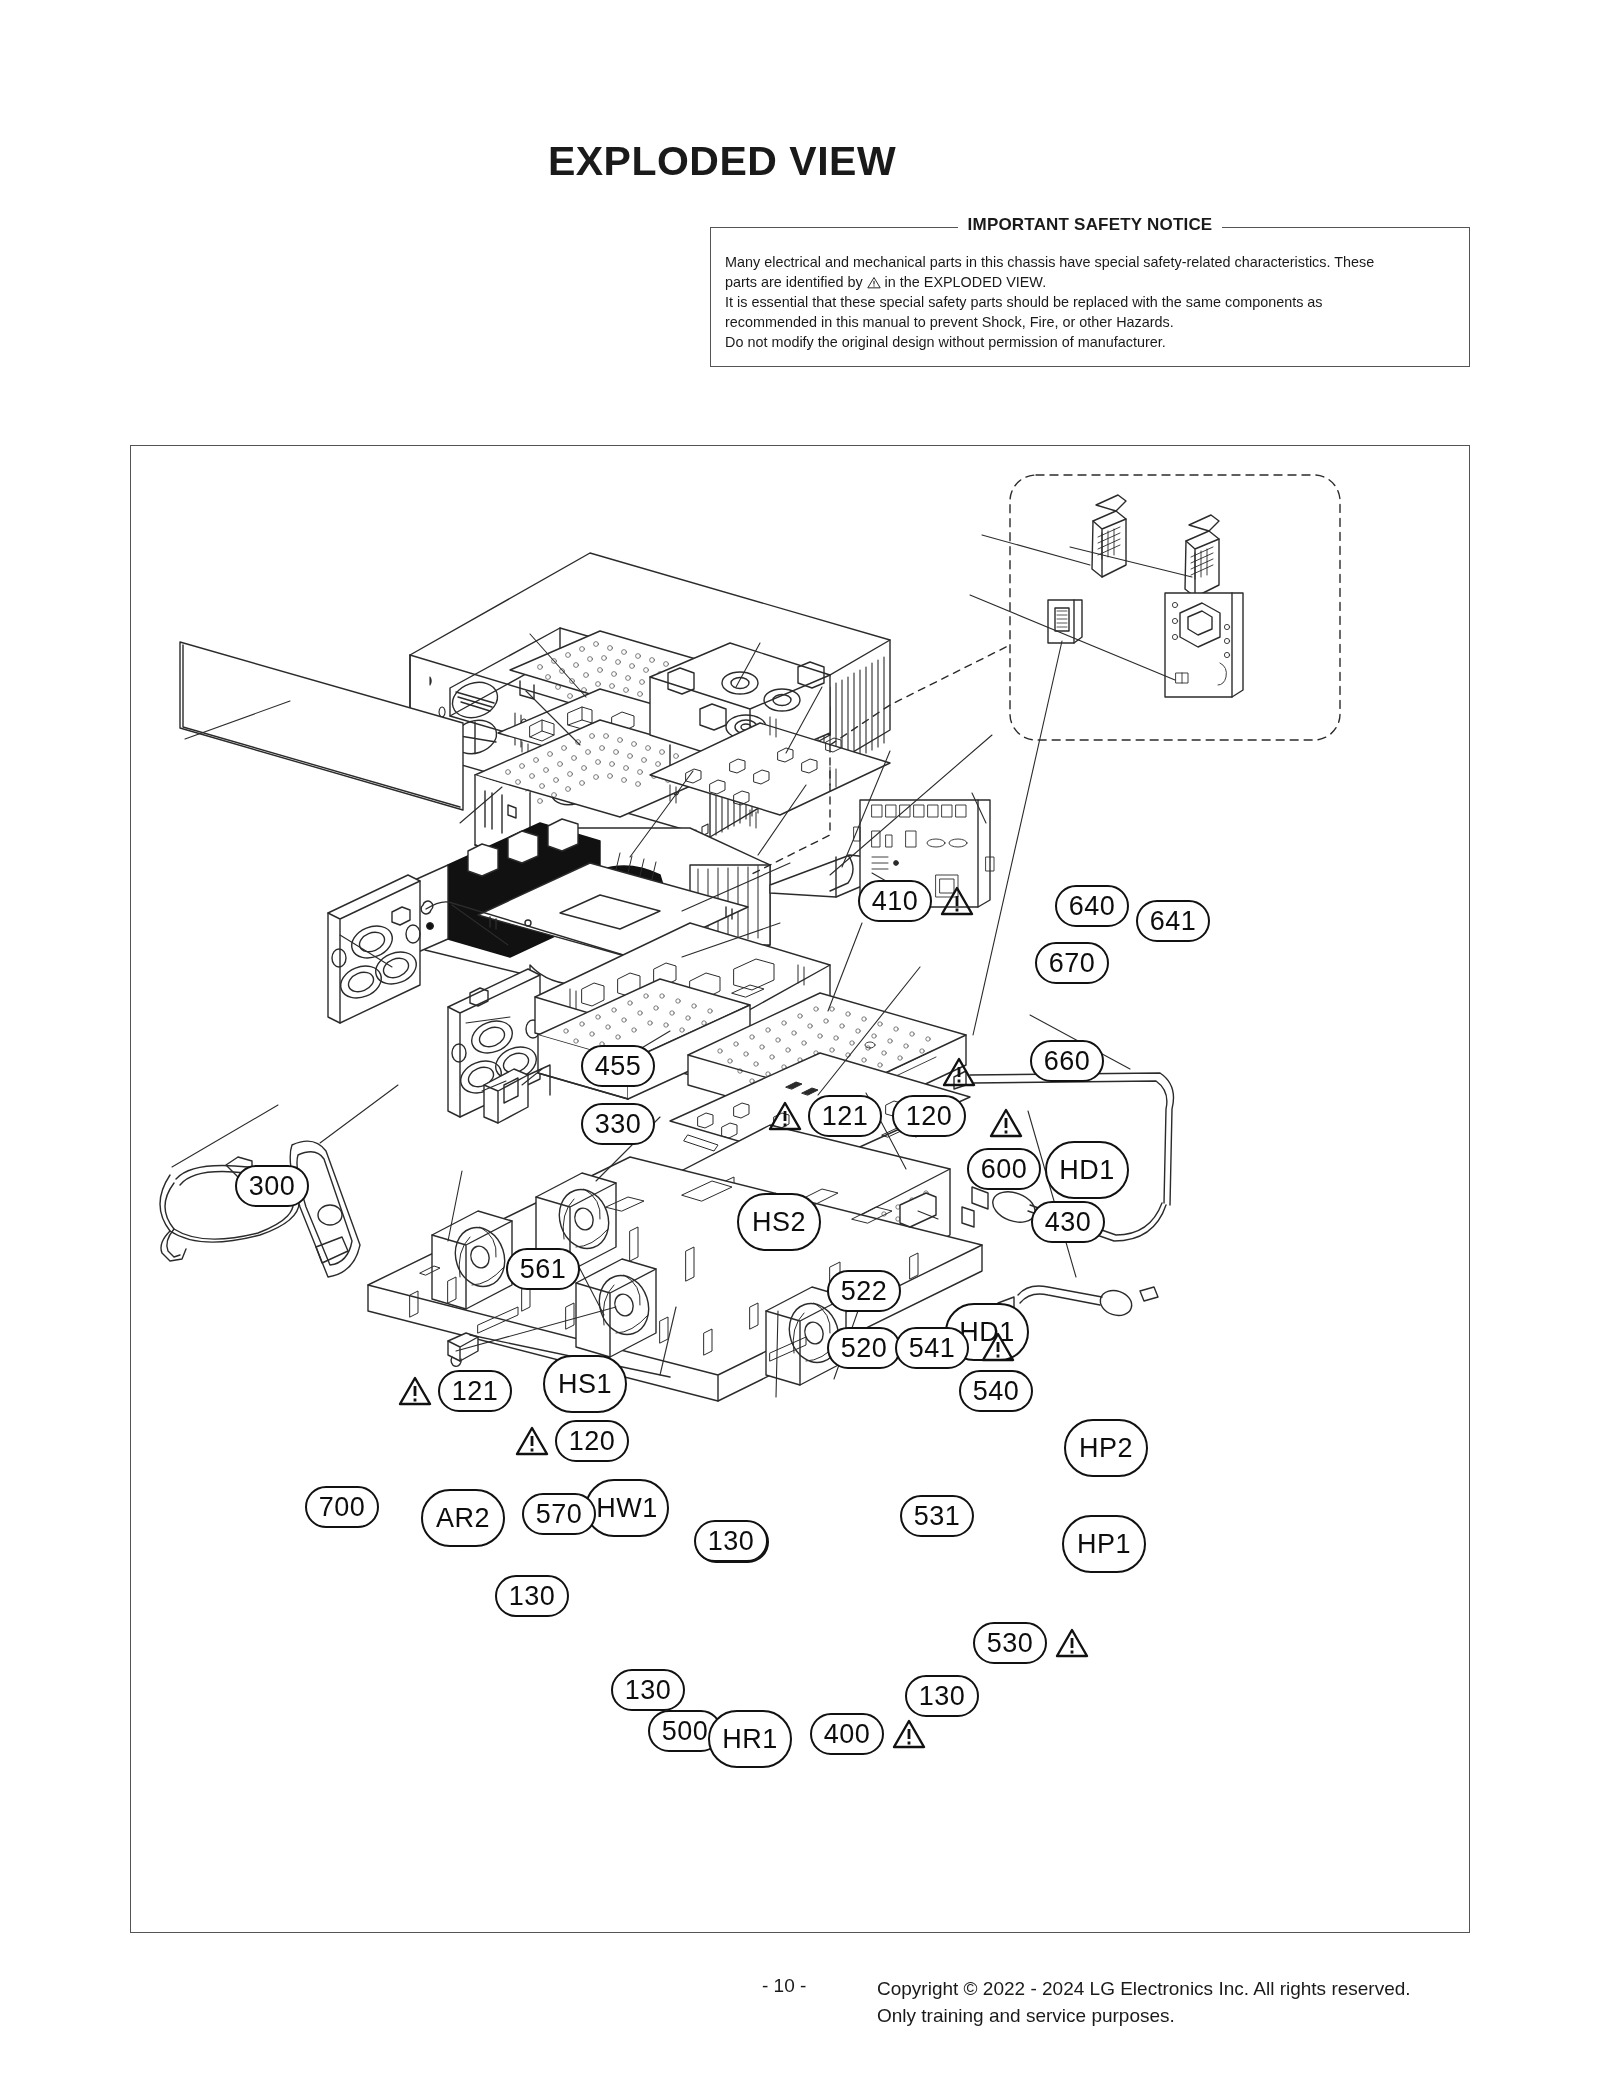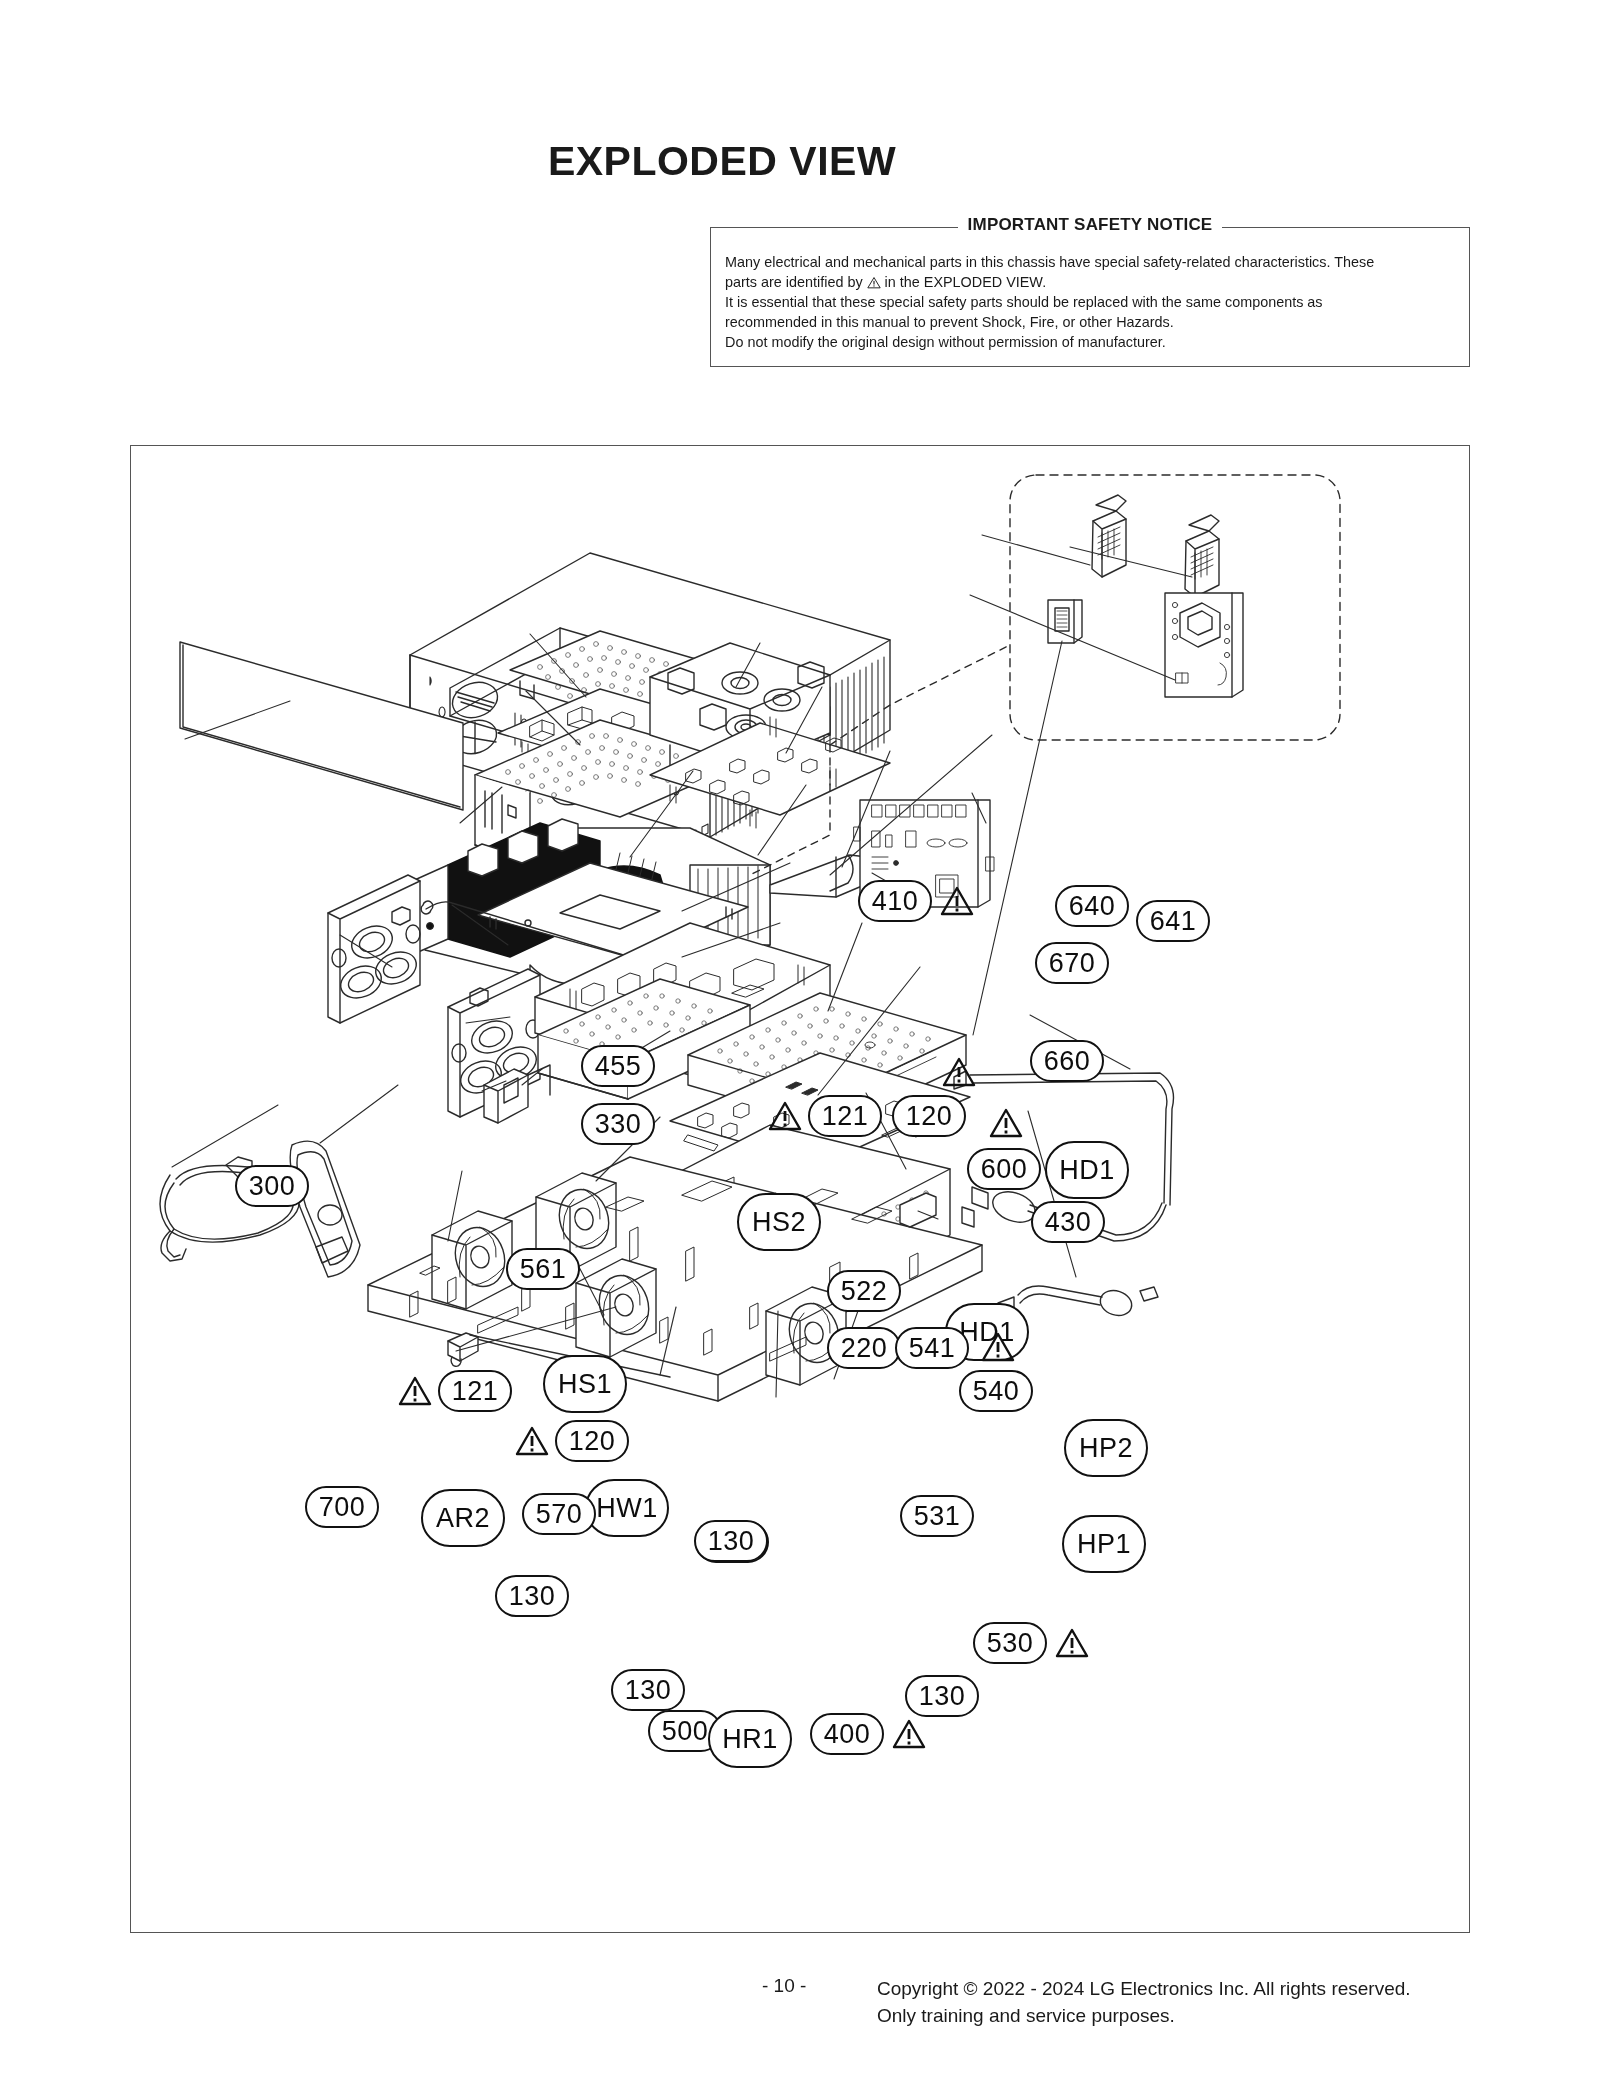--- a/index.html
+++ b/index.html
@@ -924,21 +924,21 @@
         <rect x="15.6" y="10" width="2.8" height="10" fill="#111"></rect>
         <rect x="15.6" y="22.5" width="2.8" height="3" fill="#111"></rect>
       </svg>
       <div class="callout code" style="left: 1045px; top: 1141px;">HD1</div>
       <div class="callout num" style="left: 235px; top: 1165px;">300</div>
       <div class="callout code" style="left: 737px; top: 1193px;">HS2</div>
       <div class="callout num" style="left: 1031px; top: 1201px;">430</div>
       <div class="callout num" style="left: 506px; top: 1248px;">561</div>
       <div class="callout num" style="left: 827px; top: 1270px;">522</div>
       <div class="callout code" style="left: 945px; top: 1303px;">HD1</div>
-      <div class="callout num" style="left: 827px; top: 1327px;">220</div>
+      <div class="callout num" style="left: 827px; top: 1327px;">520</div>
       <div class="callout num" style="left: 895px; top: 1327px;">541</div>
       <div class="callout code" style="left: 543px; top: 1355px;">HS1</div>
       <div class="callout num" style="left: 959px; top: 1370px;">540</div>
       <svg class="warn-tri" viewBox="0 0 34 30" style="left: 981px; top: 1332px;">
         <polygon points="17,2 32,28 2,28" fill="none" stroke="#111" stroke-width="2.4" stroke-linejoin="round"></polygon>
         <rect x="15.6" y="10" width="2.8" height="10" fill="#111"></rect>
         <rect x="15.6" y="22.5" width="2.8" height="3" fill="#111"></rect>
       </svg>
       <div class="callout num" style="left: 438px; top: 1370px;">121</div>
       <svg class="warn-tri" viewBox="0 0 34 30" style="left: 398px; top: 1376px;">

